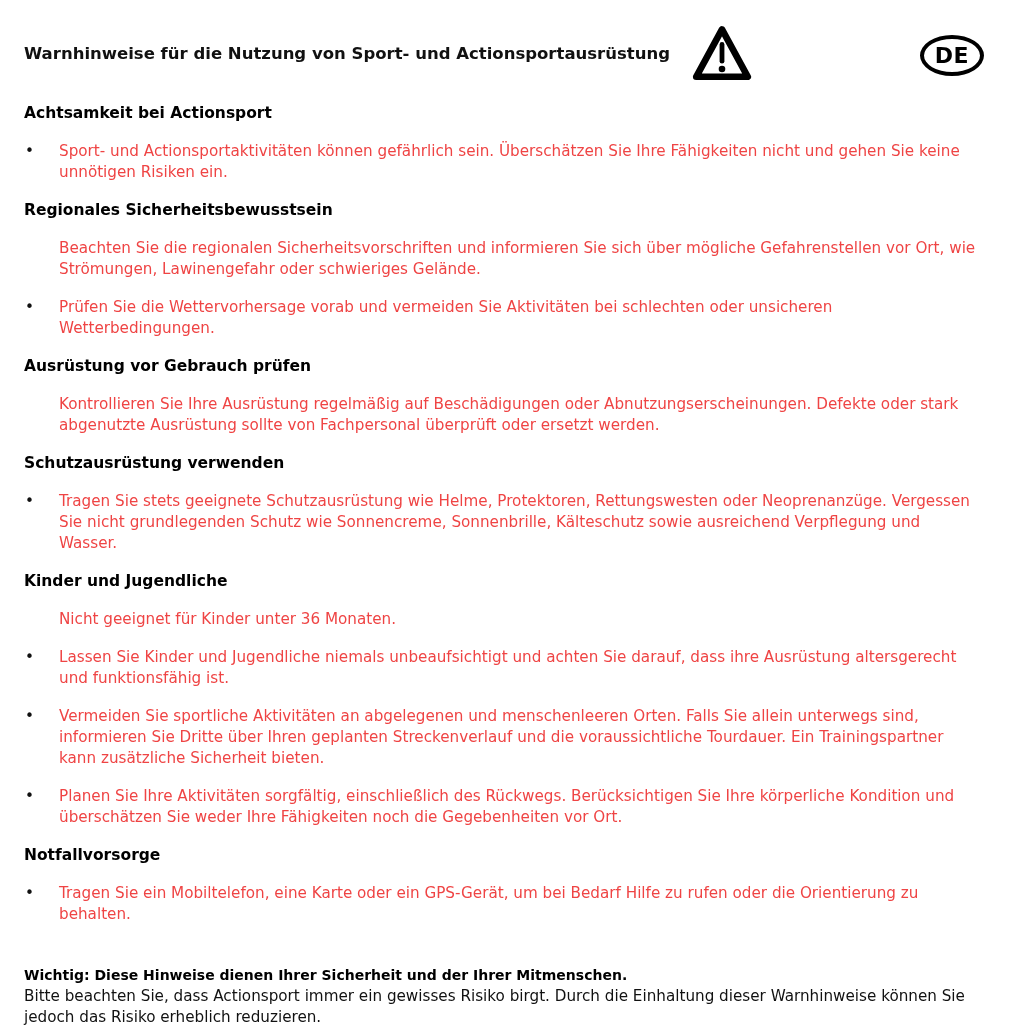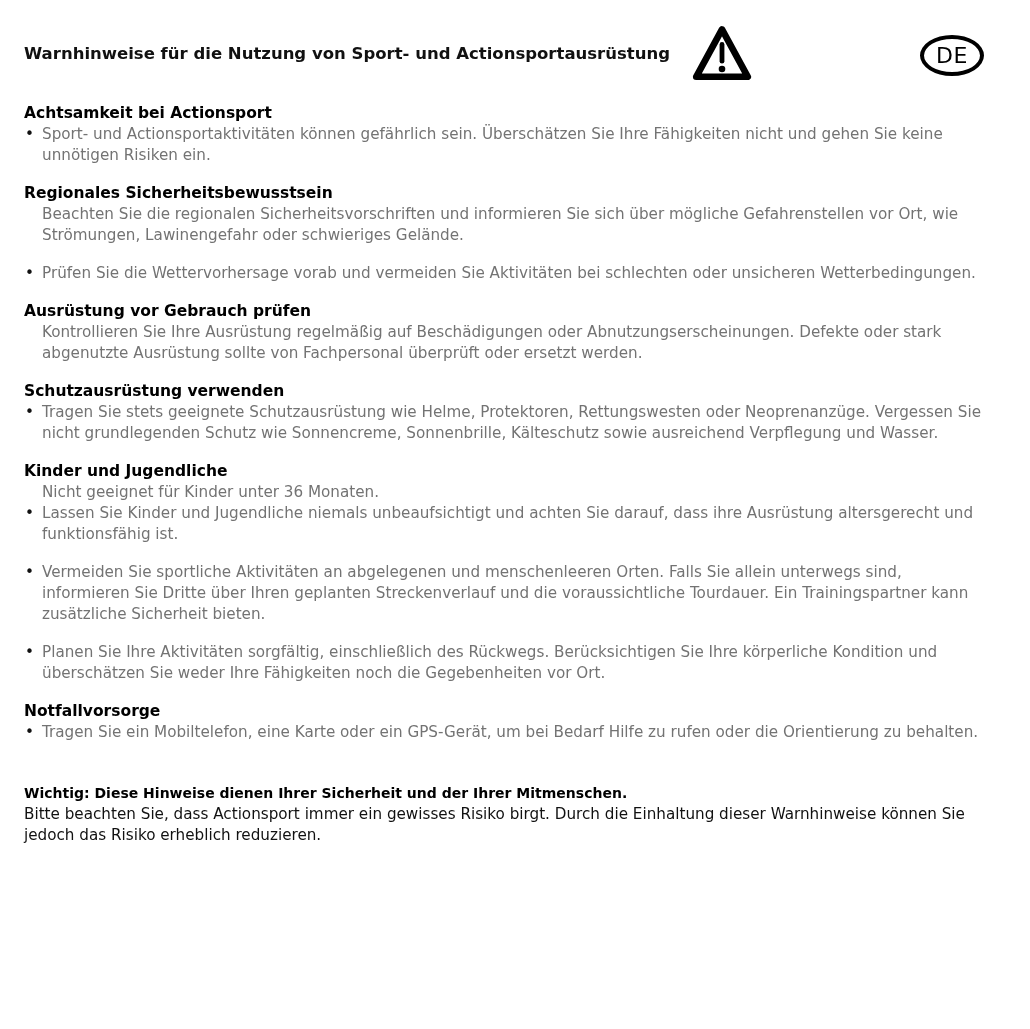--- a/index.html
+++ b/index.html
@@ -36,37 +36,37 @@
     left: 920px;
     top: 35px;
     width: 56px;
     height: 33px;
     border: 4px solid #000;
     border-radius: 50%;
     display: flex;
     align-items: center;
     justify-content: center;
     font-size: 22px;
-    font-weight: normal;
+    font-weight: bold;
     letter-spacing: 0.5px;
     color: #000;
   }
 
   
   .content { padding: 0 36px 0 24px; }
   .sec { margin: 0 0 17px 0; }
   .sec h2 {
     margin: 0;
     font-size: 15.5px;
     font-weight: bold;
     line-height: 21px;
     color: #000;
   }
   .item { position: relative; padding-left: 18px; }
-  .item p { margin: 0; font-size: 15.2px; line-height: 21px; color: #737373; }
+  .item p { margin: 17px; font-size: 15.2px; line-height: 21px; color: #ef4444; }
   .item .marker {
     position: absolute;
     left: 1px;
     top: 0;
     font-size: 15.2px;
     line-height: 21px;
   }
 
   
   .footer { padding-top: 23px; }

